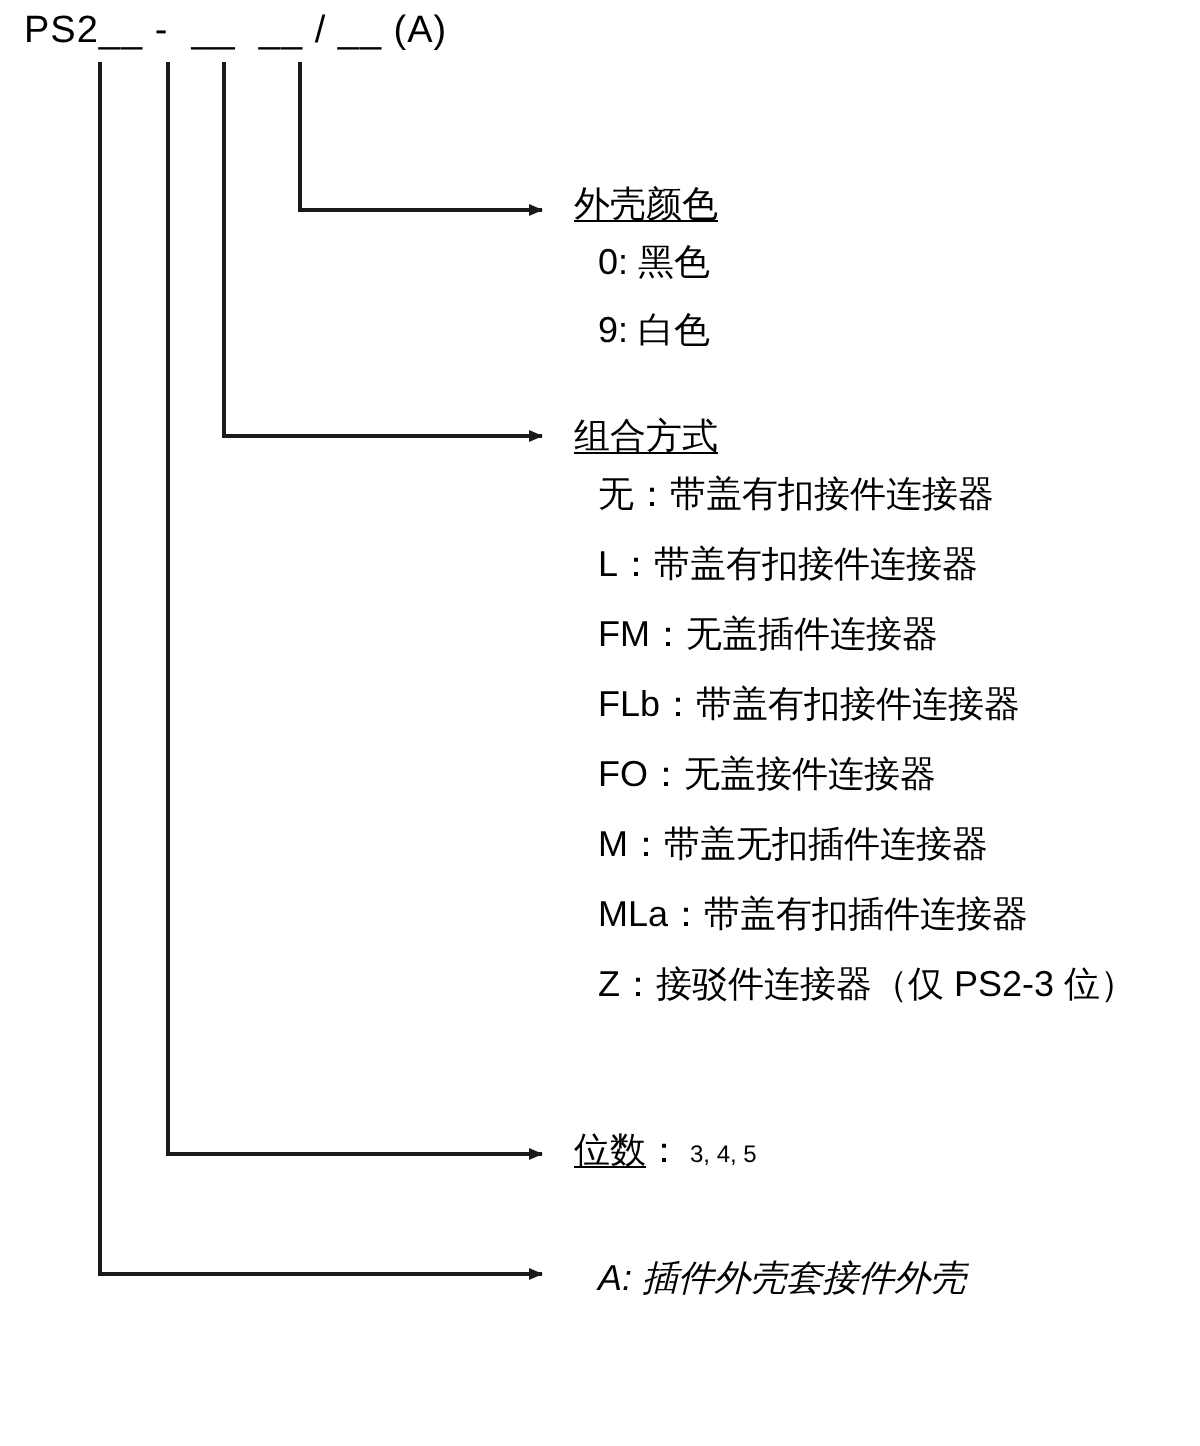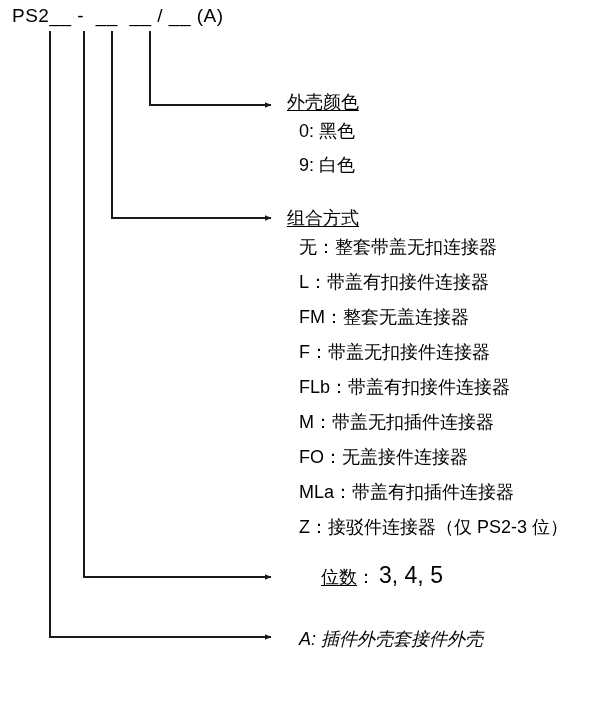--- a/index.html
+++ b/index.html
@@ -62,24 +62,24 @@
     line-height: 35px;
     white-space: nowrap;
     padding-left: 12px;
   }
 
   #block-shell-color { top: 90px; }
   #block-shell-color .block-row { line-height: 34px; }
 
   #block-combination { top: 206px; }
 
-  #block-positions { top: 563px; margin-left: 34px; }
+  #block-positions { top: 563px; }
   #block-positions .block-heading { display: flex; align-items: baseline; }
   #block-positions .positions-values {
-    font-size: 23px;
+    font-size: 12px;
     padding-left: 4px;
   }
 
   #block-mating { top: 623px; }
   #block-mating .block-row { line-height: 33px; font-style: italic; }
 </style>
 </head>
 <body>
 
 <div id="diagram-root">
@@ -107,27 +107,26 @@
       <span class="heading-text">外壳颜色</span>
     </div>
     <div class="block-row">0: 黑色</div>
     <div class="block-row">9: 白色</div>
   </div>
 
   <div class="label-block" id="block-combination">
     <div class="block-heading">
       <span class="heading-text">组合方式</span>
     </div>
-    <div class="block-row">无：整套带盖无扣连接器</div>
+    <div class="block-row">无：带盖有扣接件连接器</div>
     <div class="block-row">L：带盖有扣接件连接器</div>
-    <div class="block-row">FM：整套无盖连接器</div>
-    <div class="block-row">F：带盖无扣接件连接器</div>
+    <div class="block-row">FM：无盖插件连接器</div>
     <div class="block-row">FLb：带盖有扣接件连接器</div>
+    <div class="block-row">FO：无盖接件连接器</div>
     <div class="block-row">M：带盖无扣插件连接器</div>
-    <div class="block-row">FO：无盖接件连接器</div>
     <div class="block-row">MLa：带盖有扣插件连接器</div>
     <div class="block-row">Z：接驳件连接器（仅 PS2-3 位）</div>
   </div>
 
   <div class="label-block" id="block-positions">
     <div class="block-heading">
       <span class="heading-text">位数</span>
       <span class="positions-separator">：</span>
       <span class="positions-values">3, 4, 5</span>
     </div>

